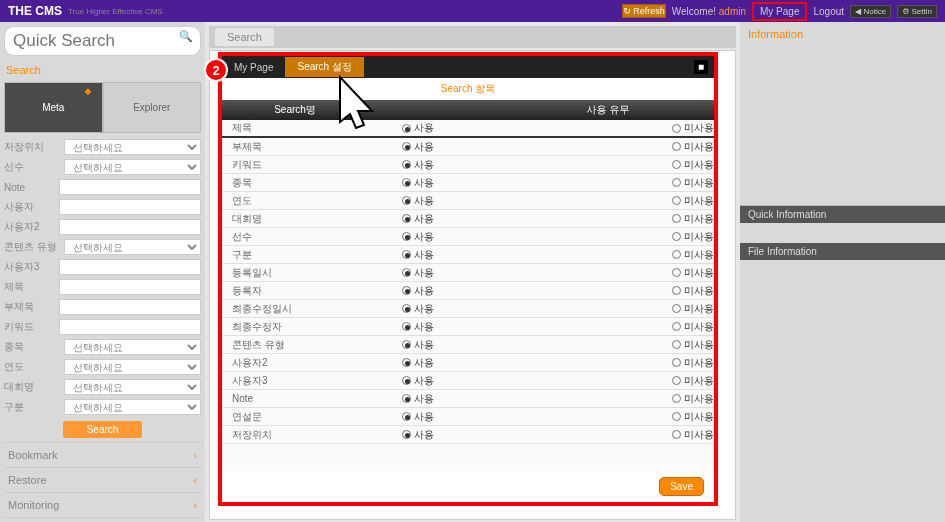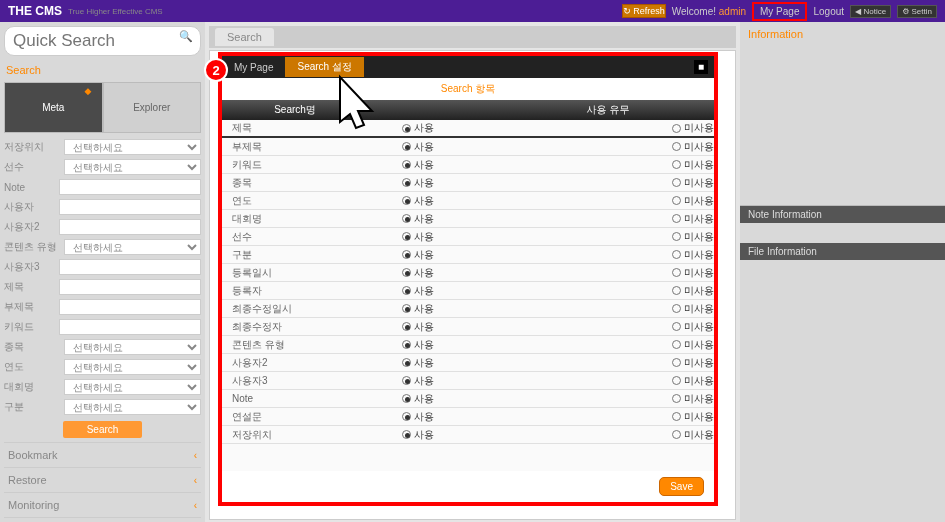--- a/index.html
+++ b/index.html
@@ -199,21 +199,21 @@
   <div class="center">
     <div class="tab-bar">
       <span class="tab-bar-tab">Search</span>
     </div>
     <div class="content-box"></div>
   </div>
 
   <div class="rightp">
     <div class="rp-section">Information</div>
     <div class="rp-body"></div>
-    <div class="rp-header">Note Information</div>
+    <div class="rp-header">Quick Information</div>
     <div class="rp-header" style="margin-top:20px">File Information</div>
   </div>
 </div>
 
 <div class="step-badge">2</div>
 
 <div class="modal-overlay">
   <div class="modal-inner">
     <div class="modal-tabs">
       <span class="modal-tab">My Page</span>

